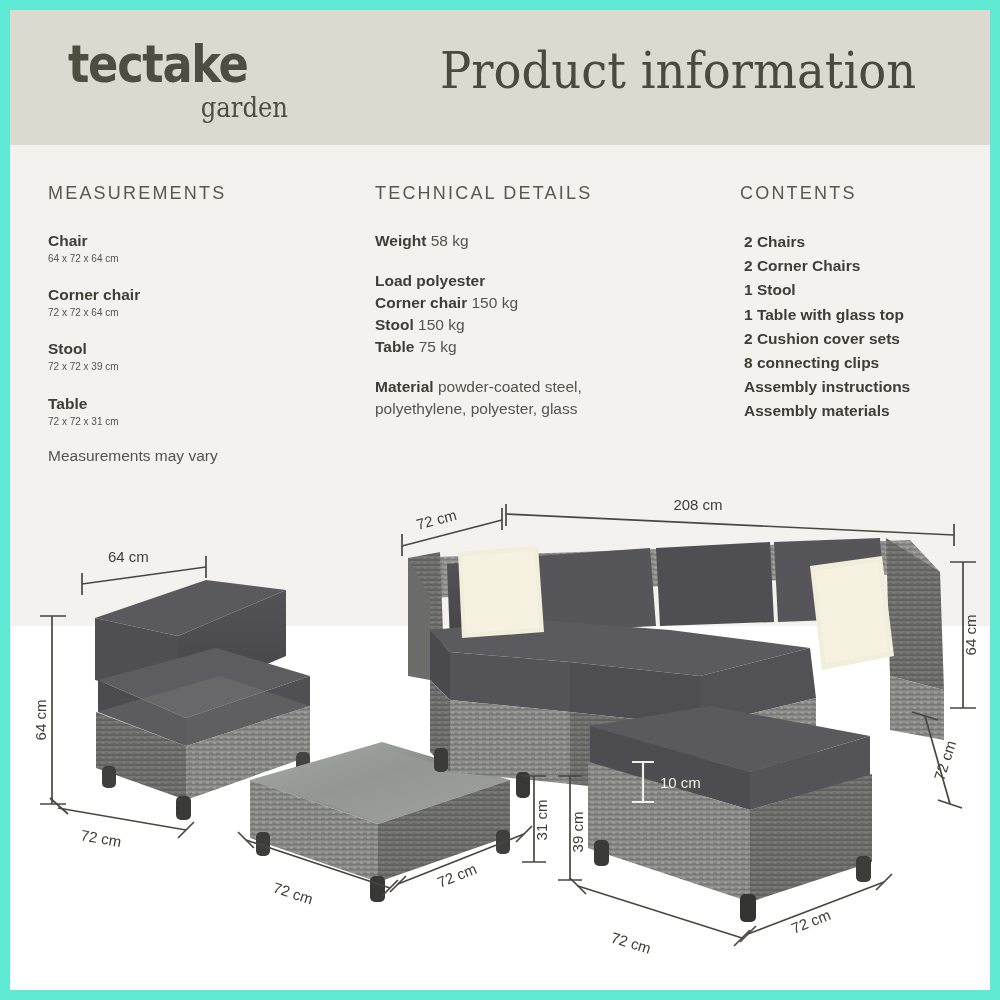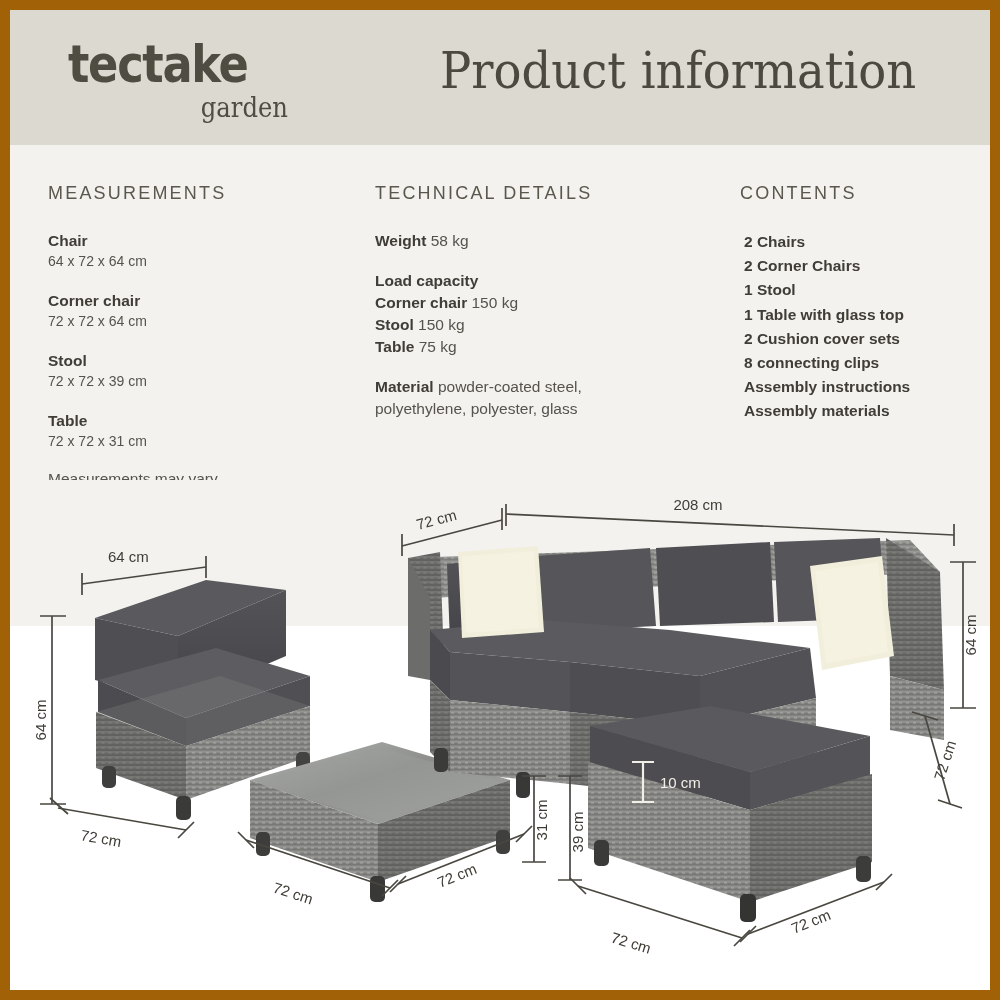--- a/index.html
+++ b/index.html
@@ -3,21 +3,21 @@
 <meta charset="utf-8">
 <title>Product information</title>
 <style>
   html,body{margin:0;padding:0;}
   body{
     width:1000px;height:1000px;
     background:#ffffff;
     font-family:"Liberation Sans", sans-serif;
     overflow:hidden;
   }
-  .sheet{position:relative;width:1000px;height:1000px;background:#a16207;}
+  .sheet{position:relative;width:1000px;height:1000px;background:#5eead4;}
 
   
   .header-band{
     position:absolute;left:10px;top:10px;width:980px;height:135px;
     background:#dcd9d1;
   }
   .logo-block{
     position:absolute;left:58px;top:28px;width:220px;text-align:right;
   }
   .logo-main{
@@ -57,21 +57,21 @@
   }
   .col-measure .col-heading,
   .col-tech .col-heading,
   .col-contents .col-heading{padding-top:38px;}
 
   .grp{margin-bottom:18px;}
   .grp .lbl{
     font-size:15.5px;font-weight:700;color:#3f3d36;line-height:1.42;
   }
   .grp .val{
-    font-size:14px;font-weight:400;color:#55534b;line-height:1.42;
+    font-size:10px;font-weight:400;color:#55534b;line-height:1.42;
   }
   .line{font-size:15.5px;line-height:1.42;color:#55534b;}
   .line b{font-weight:700;color:#3f3d36;}
   .note{font-size:15.5px;color:#55534b;margin-top:14px;}
   .contents-list{list-style:none;margin:4px;padding:0;}
   .contents-list li{
     font-size:15.5px;font-weight:700;color:#3f3d36;line-height:1.56;
   }
 
   
@@ -131,21 +131,21 @@
 
     <div class="col col-tech">
       <div class="col-heading">TECHNICAL DETAILS</div>
 
       <div class="grp">
         <div class="line"><b>Weight</b>
           <span>58 kg</span></div>
       </div>
 
       <div class="grp">
-        <div class="line"><b>Load capacity</b></div>
+        <div class="line"><b>Load polyester</b></div>
         <div class="line"><b>Corner chair</b>
           <span>150 kg</span></div>
         <div class="line"><b>Stool</b>
           <span>150 kg</span></div>
         <div class="line"><b>Table</b>
           <span>75 kg</span></div>
       </div>
 
       <div class="grp">
         <div class="line"><b>Material</b>

